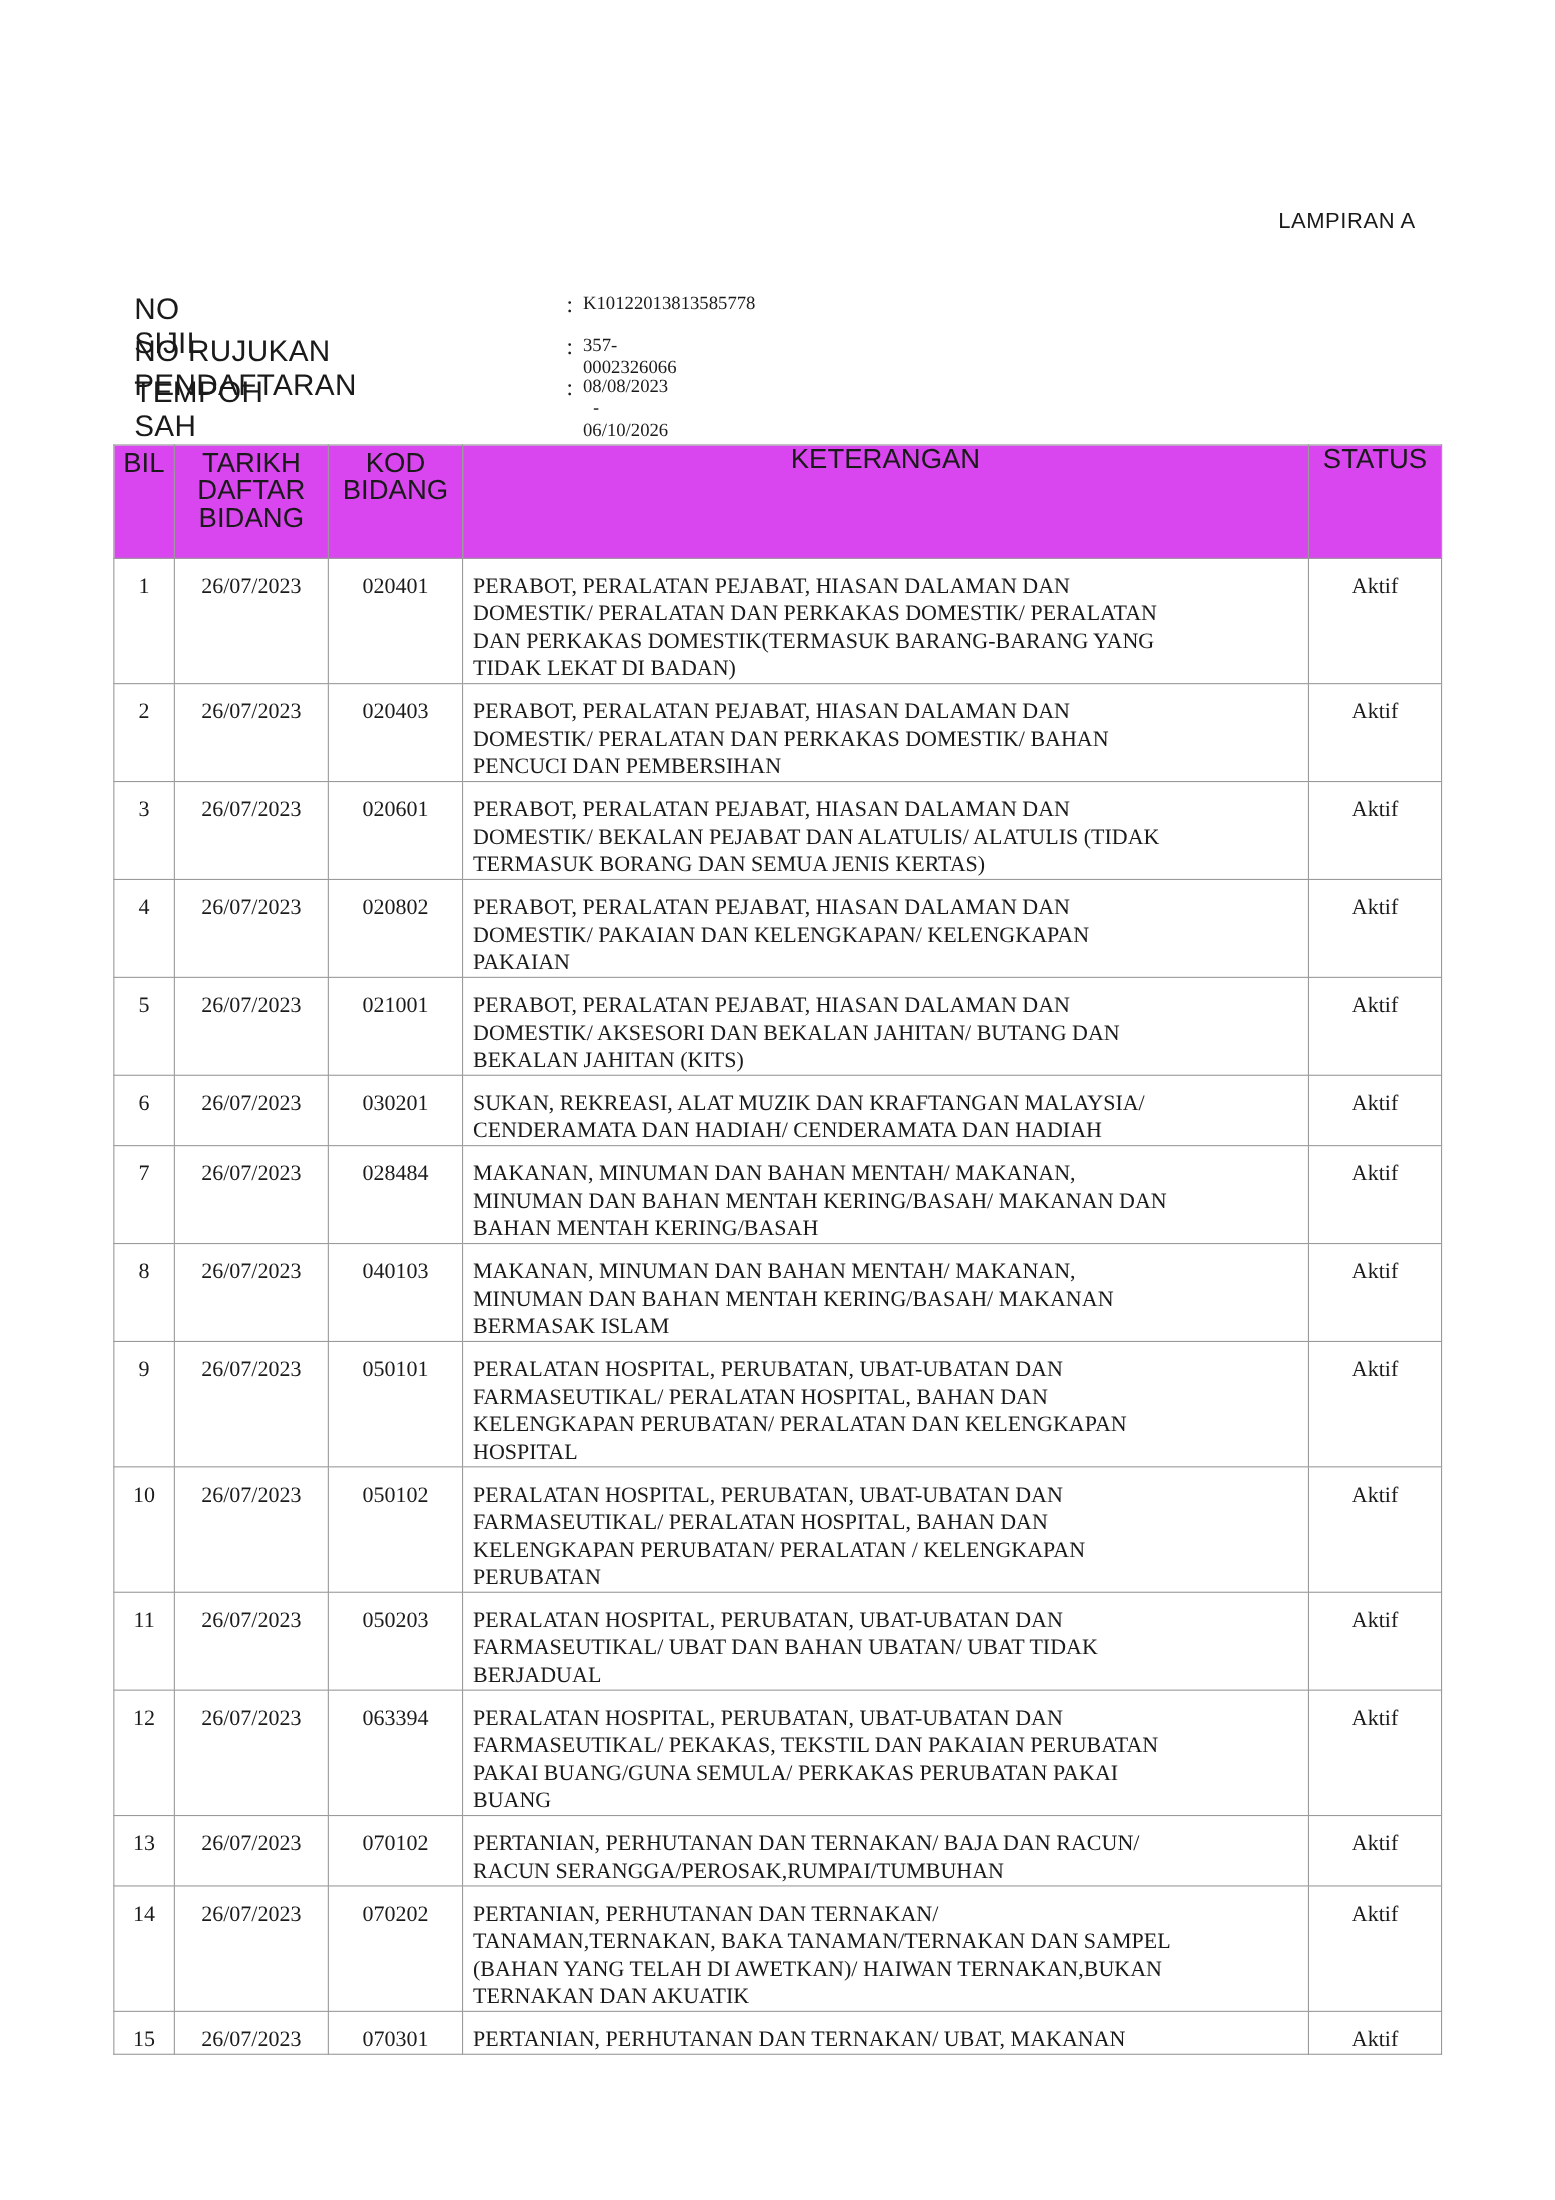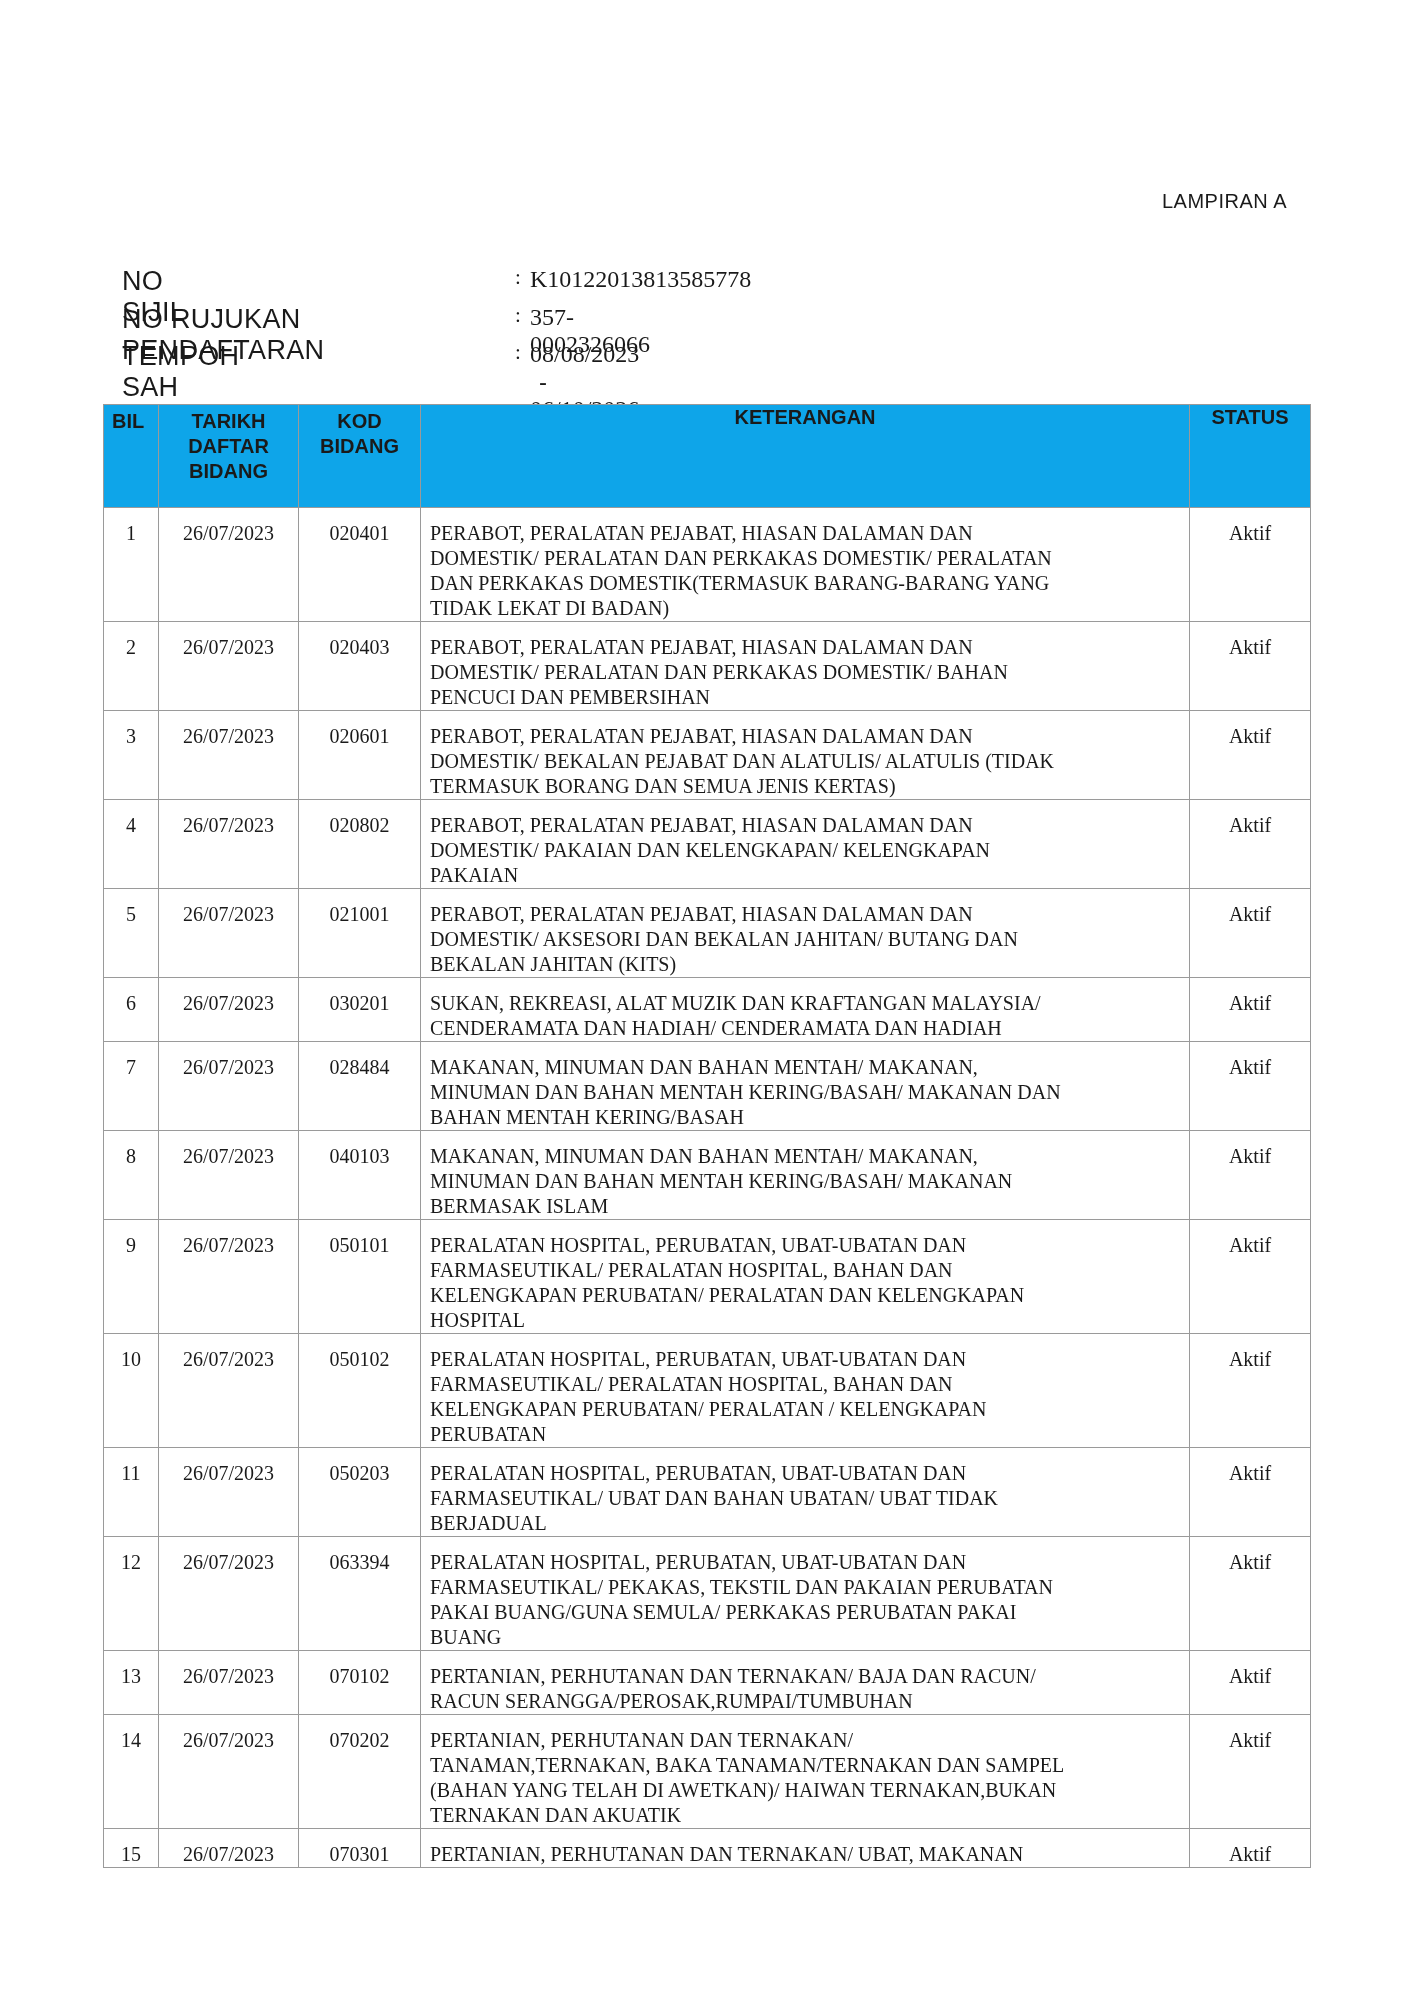--- a/index.html
+++ b/index.html
@@ -9,37 +9,37 @@
 
   .lampiran {
     position: absolute; left: 1162px; top: 190px;
     font-size: 20px; letter-spacing: 0.5px;
   }
 
   .meta { position: absolute; left: 122px; top: 266px; }
   .meta-row { position: relative; height: 37.5px; }
   .meta-label { position: absolute; left: 0; top: 0; font-size: 27px; letter-spacing: 0.3px; }
   .meta-colon { position: absolute; left: 393px; top: -1px; font-size: 21px; font-family: "Liberation Serif", serif; }
-  .meta-value { position: absolute; left: 408px; top: 0; font-size: 24px; }
+  .meta-value { position: absolute; left: 408px; top: 0; font-size: 17px; }
   .dash { display: inline-block; margin: 0 9px; }
 
   table.grid {
     position: absolute; left: 103px; top: 404px;
     border-collapse: collapse; table-layout: fixed;
     width: 1207px;
   }
   table.grid th, table.grid td {
     border: 1.5px solid #9a9a9a;
     vertical-align: top;
     padding: 0;
   }
   table.grid th {
-    background: #0ea5e9; font-weight: bold;
+    background: #d946ef; font-weight: normal;
     font-family: "Liberation Sans", "DejaVu Sans", sans-serif;
-    font-size: 20px; line-height: 25px; color: #1a1a1a;
+    font-size: 25px; line-height: 25px; color: #1a1a1a;
     height: 102px;
   }
   th .hcell { padding-top: 4px; text-align: center; }
   th.h-bil .hcell { text-align: left; padding-left: 8px; }
   th.h-ket, th.h-status { vertical-align: middle; }
   th.h-ket .hcell, th.h-status .hcell { padding-top: 0; padding-bottom: 14px; text-align: center; }
 
   table.grid td {
     font-family: "Liberation Serif", "DejaVu Serif", serif;
     font-size: 20px; line-height: 25px; color: #1a1a1a;

